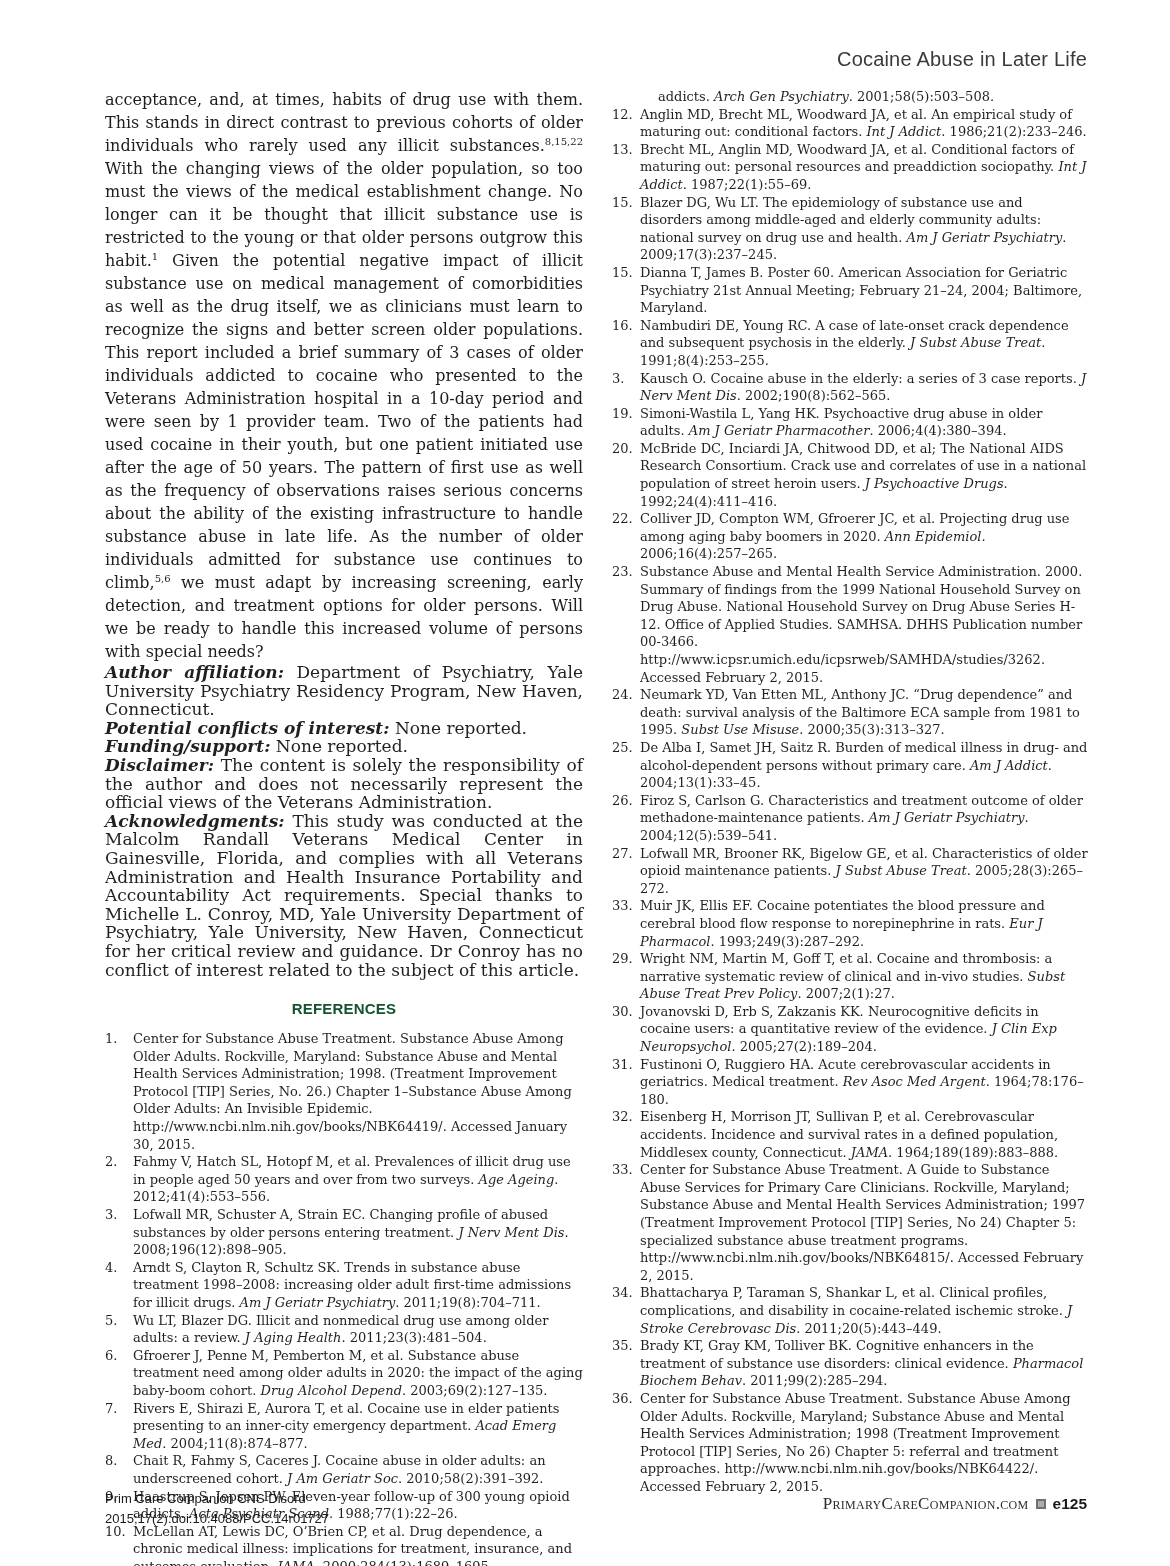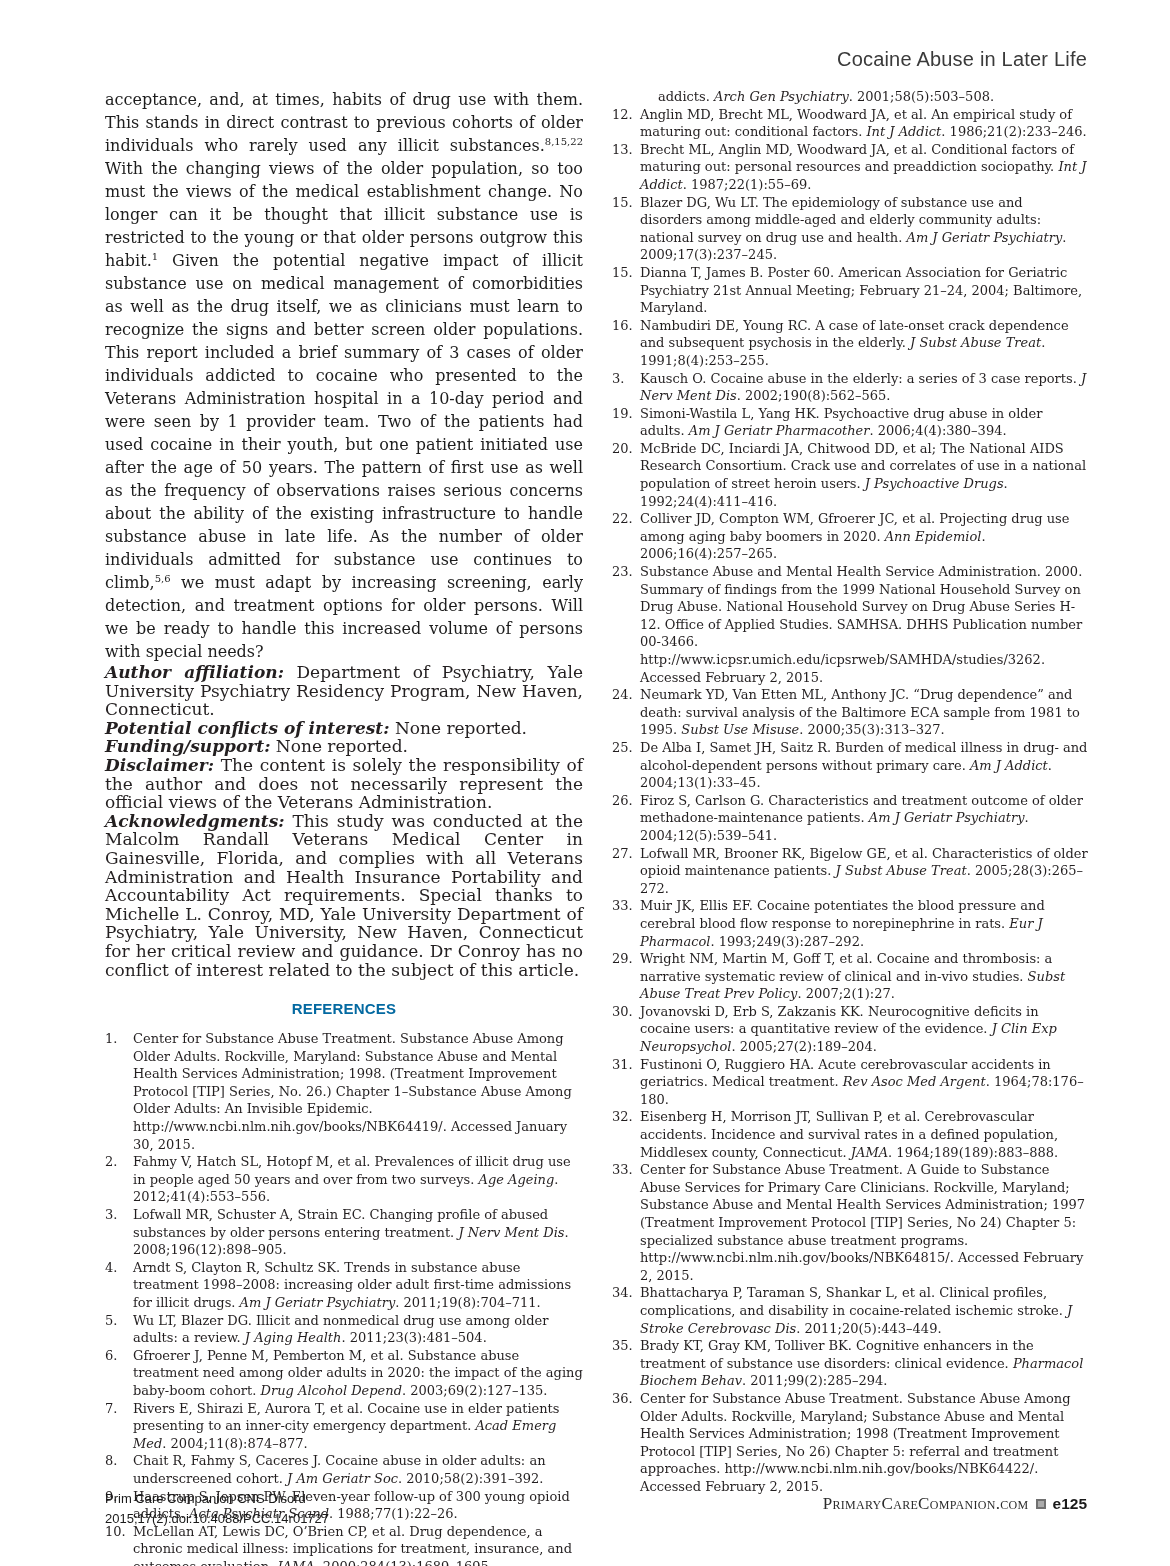--- a/index.html
+++ b/index.html
@@ -15,21 +15,21 @@
   .columns { position:absolute; top:88px; left:105px; display:flex; gap:29px; }
   .col-left  { width:478px; }
   .col-right { width:476px; }
   .body-par { font-size:16px; line-height:23px; text-align:justify; color:#1d1d1d; }
   .body-par sup, .ref-text sup { font-size:10px; line-height:0; }
   .author-notes { font-size:17px; line-height:18.6px; text-align:justify; }
   .note-label { font-weight:bold; font-style:italic; }
   .ref-heading {
     margin-top:21px; margin-bottom:13px; text-align:center;
     font-family:"Liberation Sans",sans-serif; font-weight:bold; font-size:15px;
-    color:#0369a1; letter-spacing:.2px;
+    color:#14532d; letter-spacing:.2px;
   }
   .ref-list { font-size:13px; line-height:17.6px; }
   .ref-item { display:flex; }
   .ref-num  { flex:none; width:28px; text-align:left; padding-right:8px; }
   .ref-text { flex:1; text-align:left; overflow-wrap:break-word; }
   .carryover { font-size:13px; line-height:17.6px; margin-left:46px; }
   .footer-left {
     position:absolute; left:105px; top:1489px;
     font-family:"Liberation Sans",sans-serif; font-size:13px; line-height:20px; color:#1a1a1a;
   }

